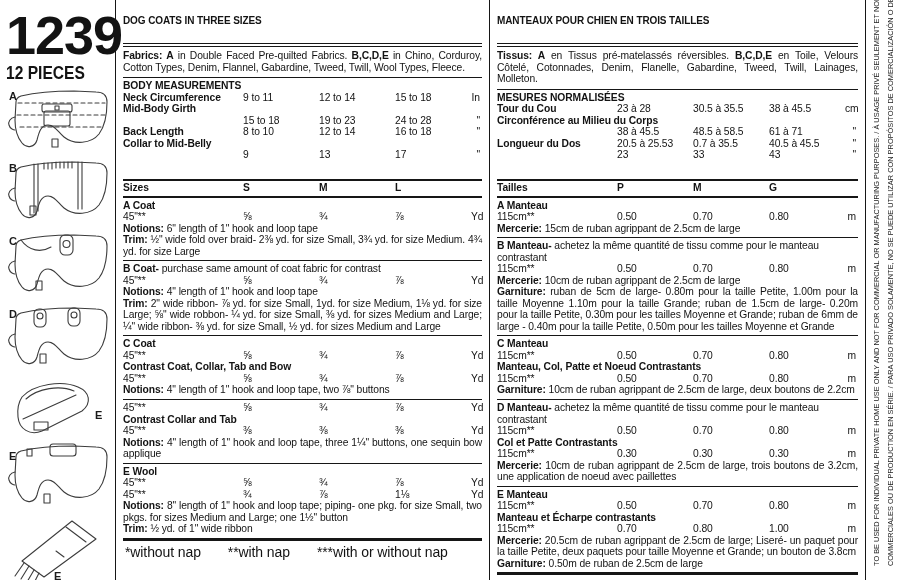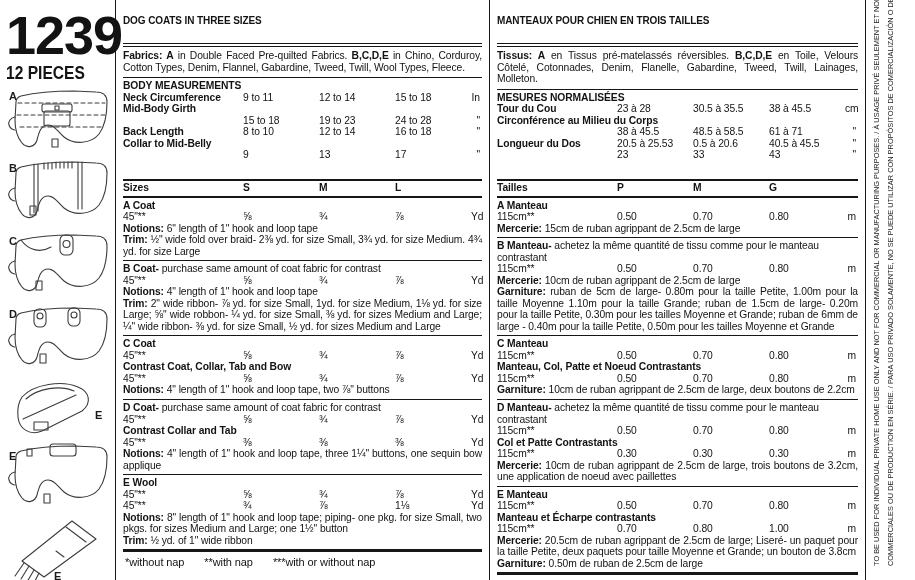--- a/index.html
+++ b/index.html
@@ -20,21 +20,21 @@
   .b{font-weight:bold;}
   .col-title{font-weight:bold;font-size:10px;padding:1px 0 17px;border-bottom:4px double #161616;}
   .para{padding:3px 0 4px;border-bottom:1.2px solid #161616;text-align:justify;}
   .meas{padding:2px 0 18px;}
   .grid-row{display:grid;grid-template-columns:120px 76px 76px 76px 1fr;}
   .grid-row .u{text-align:right;padding-right:2px;}
   .sizes{border-top:2px solid #161616;border-bottom:2.5px solid #161616;padding:1px 0 2px;font-weight:bold;}
   .section{border-bottom:1.3px solid #161616;padding:2px 0 3px;}
   .section:last-of-type{border-bottom:none;}
   .note{text-align:justify;}
-  .foot{border-top:2.5px solid #161616;font-size:11px;padding:4px 0 0 2px;display:flex;gap:20px;white-space:nowrap;}
+  .foot{border-top:2.5px solid #161616;font-size:14px;padding:4px 0 0 2px;display:flex;gap:27px;white-space:nowrap;}
 
   
   .vtext{width:48px;position:relative;overflow:hidden;}
   .vtext-inner{position:absolute;top:0;left:4px;height:574px;writing-mode:vertical-rl;transform:rotate(180deg);font-size:7.4px;line-height:1.9;letter-spacing:0;color:#222;padding-top:8px;box-sizing:border-box;}
   .vline{white-space:nowrap;}
 </style>
 </head>
 <body>
 
 <div class="page">
@@ -190,21 +190,20 @@
         <div class="grid-row">
           <div>45"**</div>
           <div class="v">⅝</div>
           <div class="v">¾</div>
           <div class="v">⅞</div>
           <div class="u">Yd</div>
         </div>
         <div class="note"><span class="b">Notions:</span><span> 4" length of 1" hook and loop tape, two ⅞" buttons</span></div>
       </div>
       <div class="section">
-        <div class="sec-head"><span class="b">D Coat-</span><span> purchase same amount of coat fabric for contrast</span></div>
         <div class="grid-row">
           <div>45"**</div>
           <div class="v">⅝</div>
           <div class="v">¾</div>
           <div class="v">⅞</div>
           <div class="u">Yd</div>
         </div>
         <div class="b">Contrast Collar and Tab</div>
         <div class="grid-row">
           <div>45"**</div>
@@ -256,21 +255,21 @@
         <div class="grid-row">
           <div class="b"></div>
           <div class="v">38 à 45.5</div>
           <div class="v">48.5 à 58.5</div>
           <div class="v">61 à 71</div>
           <div class="u">"</div>
         </div>
         <div class="grid-row">
           <div class="b">Longueur du Dos</div>
           <div class="v">20.5 à 25.53</div>
-          <div class="v">0.5 à 20.6</div>
+          <div class="v">0.7 à 35.5</div>
           <div class="v">40.5 à 45.5</div>
           <div class="u">"</div>
         </div>
         <div class="grid-row">
           <div class="b"></div>
           <div class="v">23</div>
           <div class="v">33</div>
           <div class="v">43</div>
           <div class="u">"</div>
         </div>

